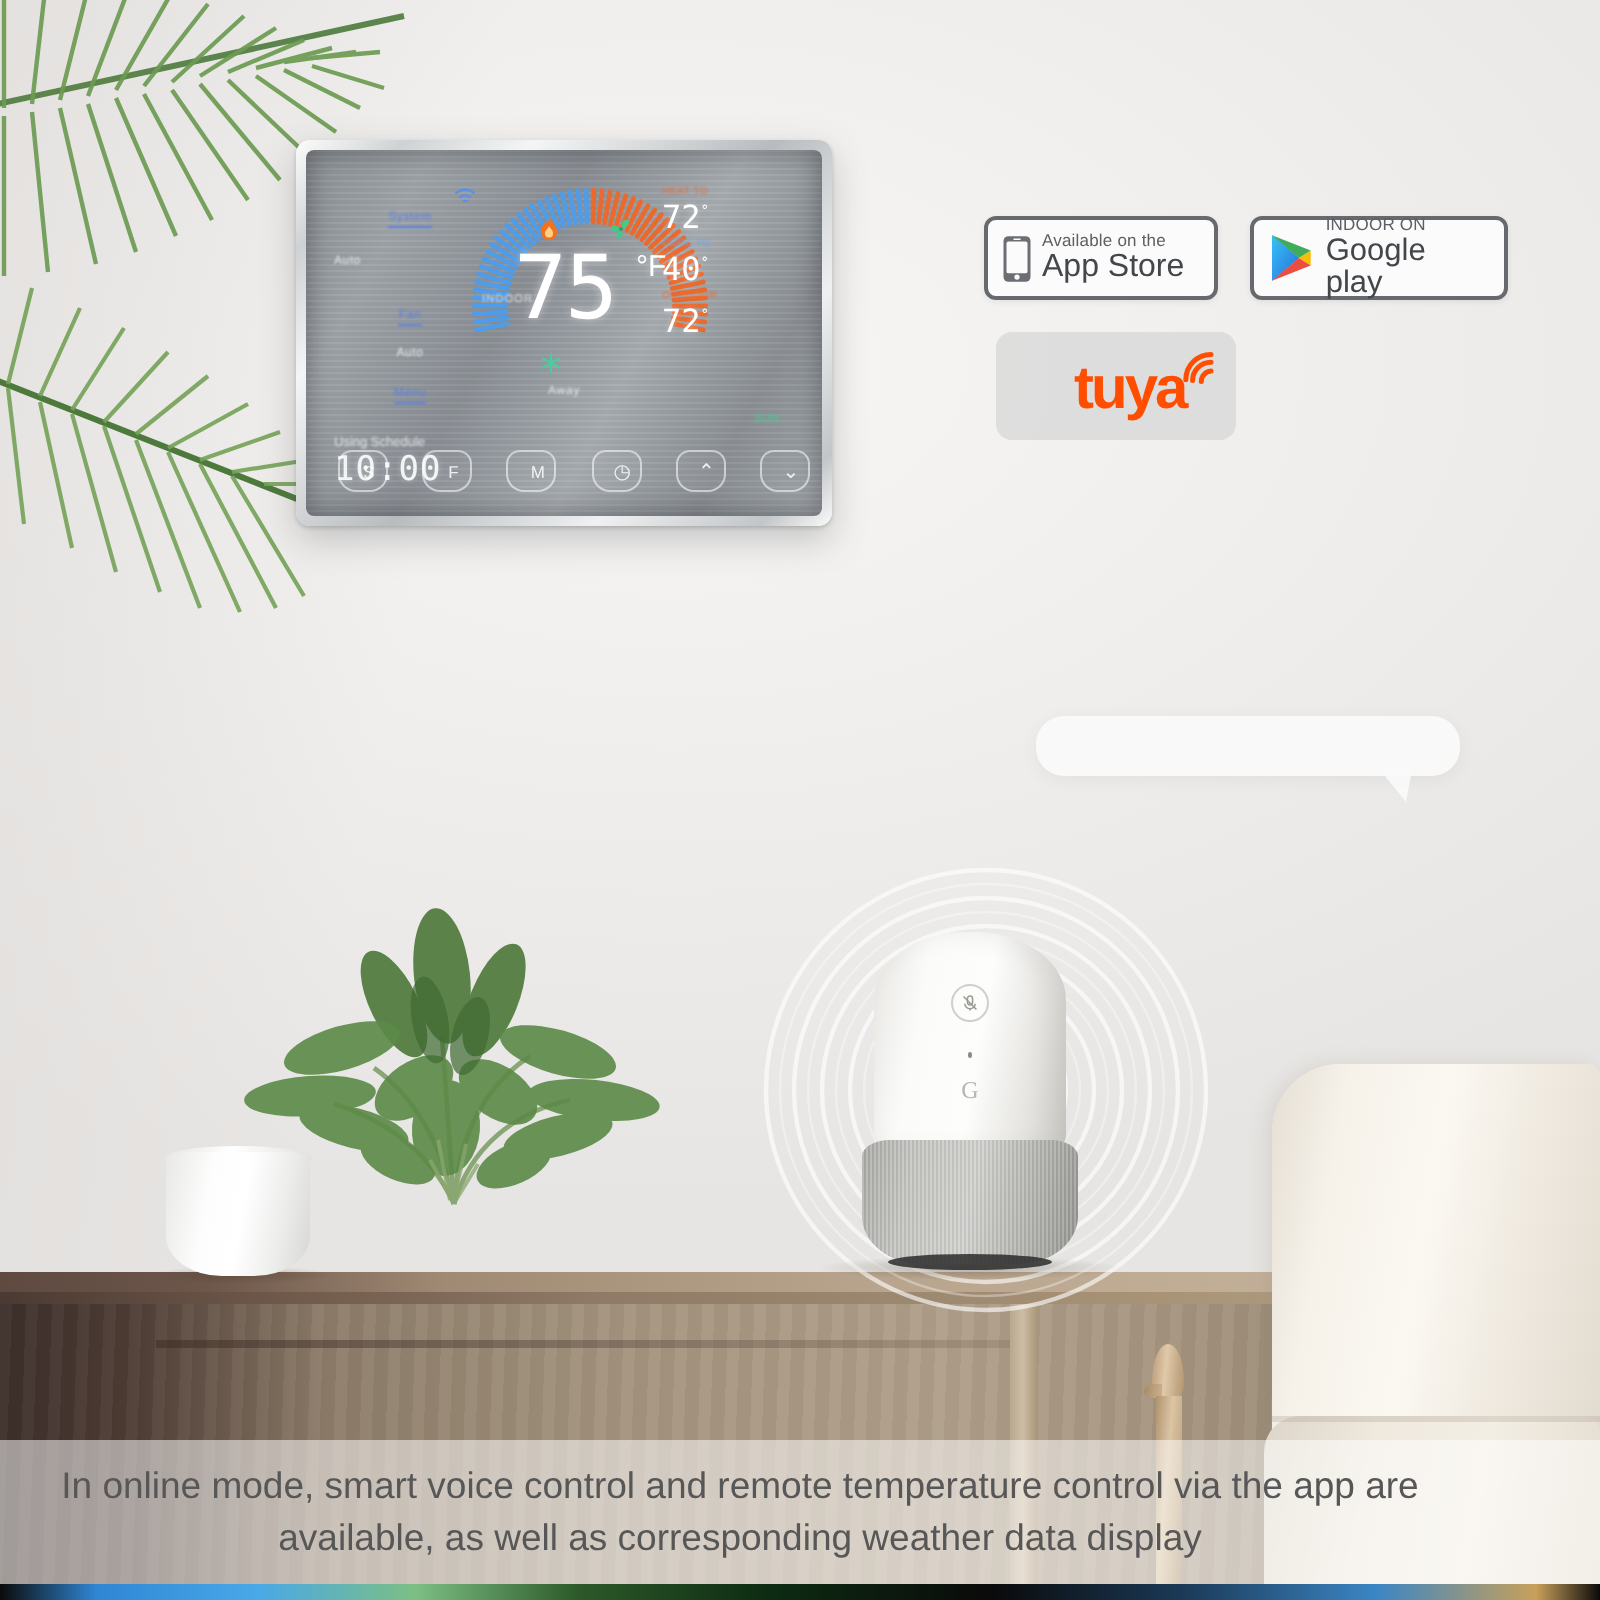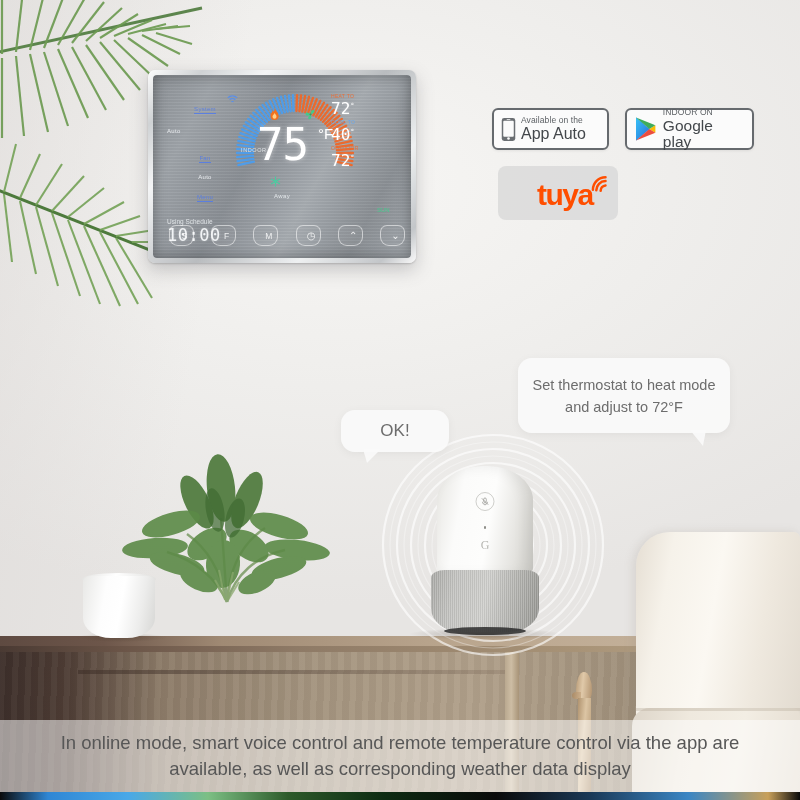--- a/index.html
+++ b/index.html
@@ -308,21 +308,21 @@
   }
   #wifi-word {
     color:#14181c; font-size:22px; font-weight:bold;
     letter-spacing:-.5px; margin-left:5px;
   }
 
   
   #caption {
     position:absolute; left:0; top:720px; width:800px; height:72px;
     background:rgba(255,255,255,.52);
-    display:flex; align-items:center; justify-content:center;
+    display:flex; align-items:center; justify-content:flex-start;
   }
   #caption-text {
     width:740px; text-align:center;
     font-size:18.5px; line-height:1.42; color:#575757;
   }
 
   
   #bottom-strip {
     position:absolute; left:0; top:792px; width:800px; height:8px;
     background:linear-gradient(90deg,#0b0b0b 0%,#2f86d4 6%,#49a8e8 16%,#7cbf84 26%,#2d5a2a 36%,#0d2b12 48%,#0a0a0a 62%,#1b3a58 74%,#3b86c4 86%,#c8a05a 96%,#0a0a0a 100%);
@@ -665,21 +665,21 @@
 
     <div class="store-badge" id="badge-appstore">
       <svg width="15" height="25" viewBox="0 0 16 26">
         <rect x="0.8" y="0.8" width="14.4" height="24.4" rx="2.6" fill="#6b6f73"></rect>
         <rect x="2.4" y="3.6" width="11.2" height="17" rx="1" fill="#fbfbfb"></rect>
         <circle cx="8" cy="22.6" r="1.4" fill="#fbfbfb"></circle>
         <rect x="6" y="2" width="4" height="0.9" rx="0.4" fill="#fbfbfb"></rect>
       </svg>
       <div class="bdg-txt">
         <div class="bdg-small">Available on the</div>
-        <div class="bdg-big">App Auto</div>
+        <div class="bdg-big">App Store</div>
       </div>
     </div>
 
     <div class="store-badge" id="badge-googleplay">
       <svg width="24" height="26" viewBox="0 0 24 26">
         <path d="M2 1.5 L15.5 13 L2 24.5 Z" fill="#4285f4"></path>
         <path d="M2 1.5 L15.5 13 L2 24.5 Z" fill="url(#g1)"></path>
         <path d="M15.5 13 L21.5 9.2 L21.5 16.8 Z" fill="#fbbc04"></path>
         <path d="M2 1.5 L21.5 9.2 L15.5 13 Z" fill="#34a853" opacity=".95"></path>
         <path d="M2 24.5 L21.5 16.8 L15.5 13 Z" fill="#ea4335" opacity=".95"></path>
@@ -702,28 +702,23 @@
         <path d="M3 16 A13 13 0 0 1 16 3"></path>
         <path d="M6.5 16.5 A9.5 9.5 0 0 1 16 7"></path>
         <path d="M11 17 A5.5 5.5 0 0 1 16 11.5"></path>
       </svg>
     </div>
 
 
   </div>
 
   <div class="bubble" id="bubble-cmd">
-    <span>Set thermostat to heat mode and adjust to 72°F</span>
     <div class="tail"></div>
   </div>
 
-  <div class="bubble" id="bubble-ok">
-    <span>OK!</span>
-    <div class="tail"></div>
-  </div>
 
   <div id="caption">
     <div id="caption-text">In online mode, smart voice control and remote temperature control via the app are available, as well as corresponding weather data display</div>
   </div>
 
   <div id="bottom-strip"></div>
 
 </div>
 
 </body></html>

